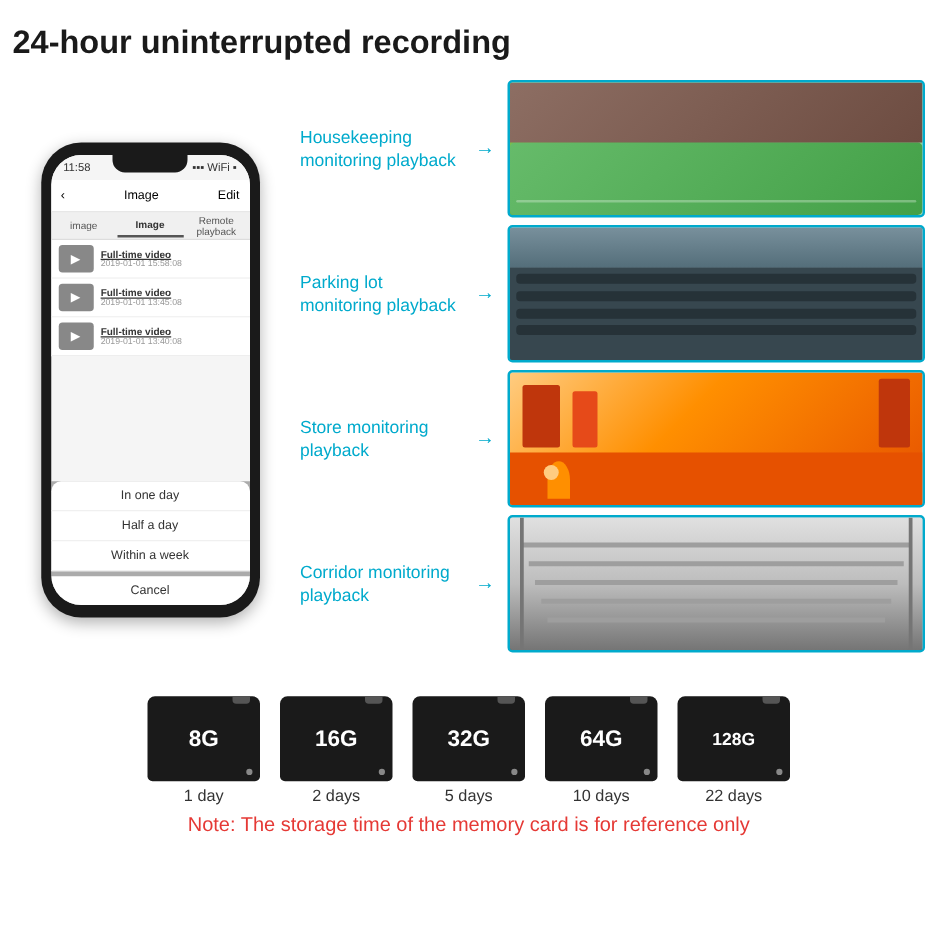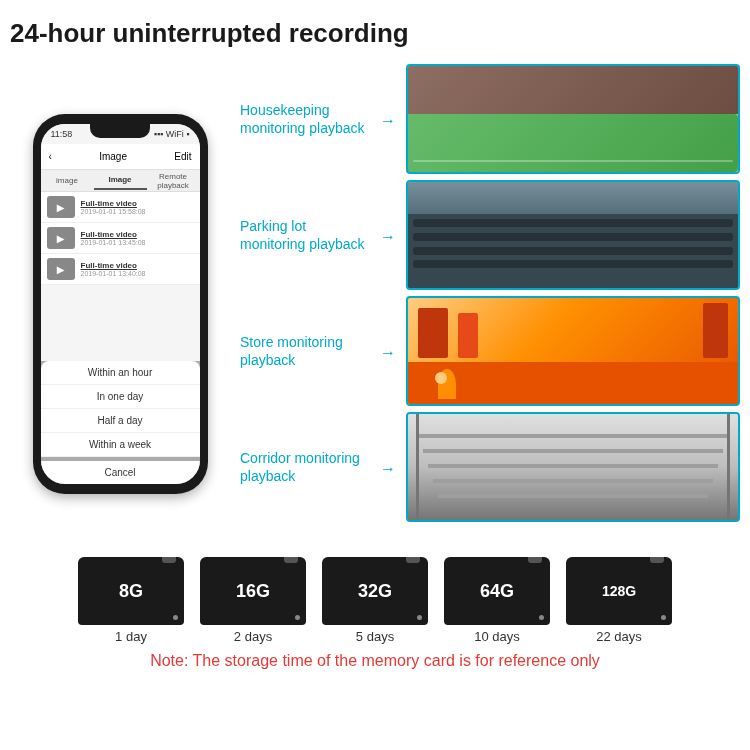--- a/index.html
+++ b/index.html
@@ -245,21 +245,21 @@
       justify-content: center;
       margin-bottom: 6px;
     }
     .storage-card-wrap {
       display: flex;
       flex-direction: column;
       align-items: center;
       gap: 4px;
     }
     .sd-card {
-      width: 106px;
+      width: 90px;
       height: 68px;
       background: #1a1a1a;
       border-radius: 6px 6px 4px 4px;
       position: relative;
       display: flex;
       align-items: center;
       justify-content: center;
       text-align: center;
     }
     .sd-card::before {
@@ -351,21 +351,20 @@
             <span>▶</span>
           </div>
           <div class="video-info">
             <div class="video-title">Full-time video</div>
             <div class="video-date">2019-01-01 13:40:08</div>
           </div>
         </div>
 
         <div class="dropdown-overlay">
           <div class="dropdown-menu">
-            <div class="dropdown-item">Within an hour</div>
             <div class="dropdown-item">In one day</div>
             <div class="dropdown-item">Half a day</div>
             <div class="dropdown-item">Within a week</div>
           </div>
           <div class="dropdown-cancel">Cancel</div>
         </div>
       </div>
     </div>
   </div>
 

